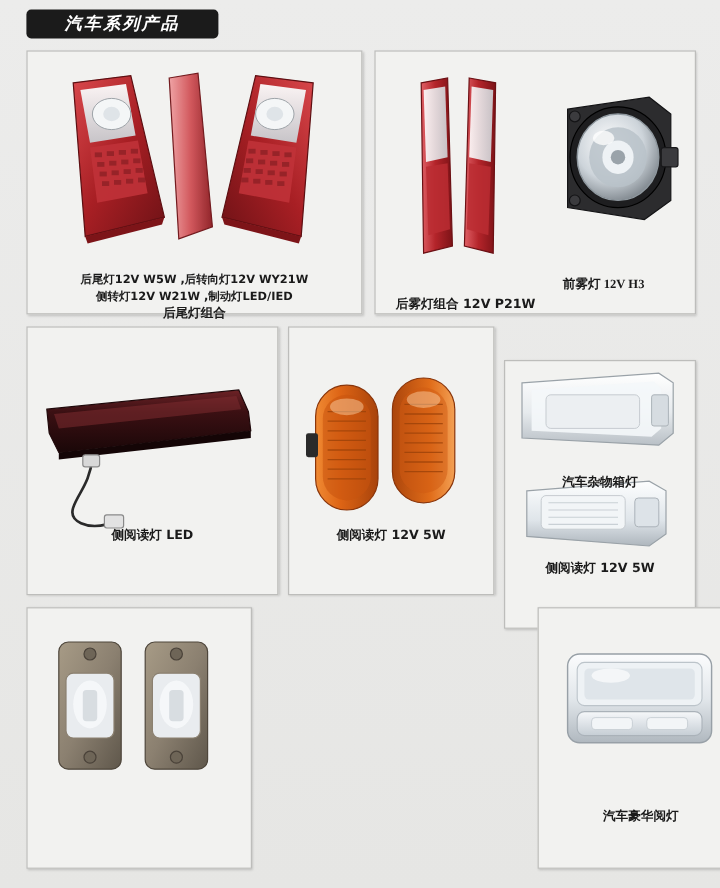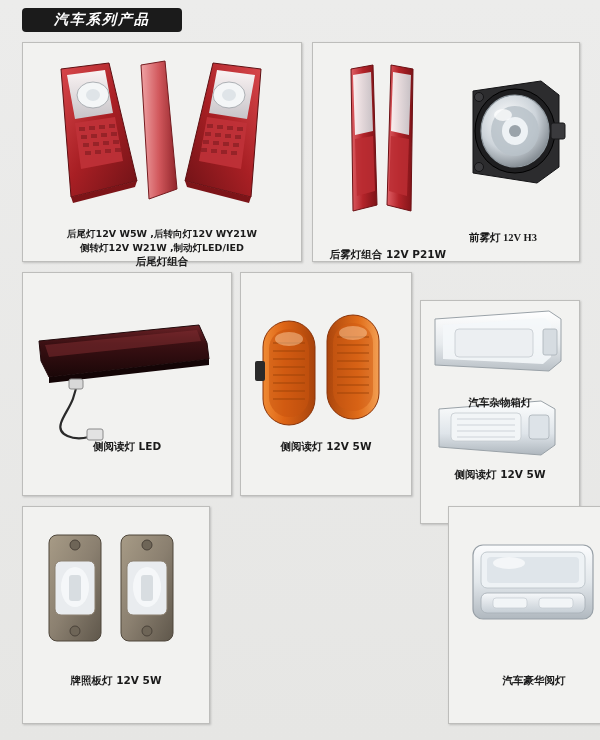--- a/index.html
+++ b/index.html
@@ -338,21 +338,20 @@
         <g transform="translate(98,28)">
           <rect x="0" y="0" width="52" height="106" rx="8" fill="url(#br)" stroke="#4e463b" stroke-width="1"></rect>
           <rect x="6" y="26" width="40" height="54" rx="6" fill="#e9ecef" stroke="#8b8070" stroke-width="1"></rect>
           <ellipse cx="26" cy="52" rx="14" ry="20" fill="#f6f8f9" opacity="0.9"></ellipse>
           <rect x="20" y="40" width="12" height="26" rx="3" fill="#d8dde1"></rect>
           <circle cx="26" cy="10" r="5" fill="#6e6557" stroke="#4a4239"></circle>
           <circle cx="26" cy="96" r="5" fill="#6e6557" stroke="#4a4239"></circle>
         </g>
       </svg>
     </div>
-    <div class="cap" style="top:166px;">牌照板灯  12V 5W</div>
   </div>
 
 
   <div class="panel" id="p8">
     <div class="imgwrap">
       <svg width="170" height="176" viewBox="0 0 170 176">
         <defs>
           <linearGradient id="dx" x1="0" y1="0" x2="0" y2="1">
             <stop offset="0" stop-color="#fbfcfd"></stop>
             <stop offset="0.5" stop-color="#e2e7eb"></stop>

